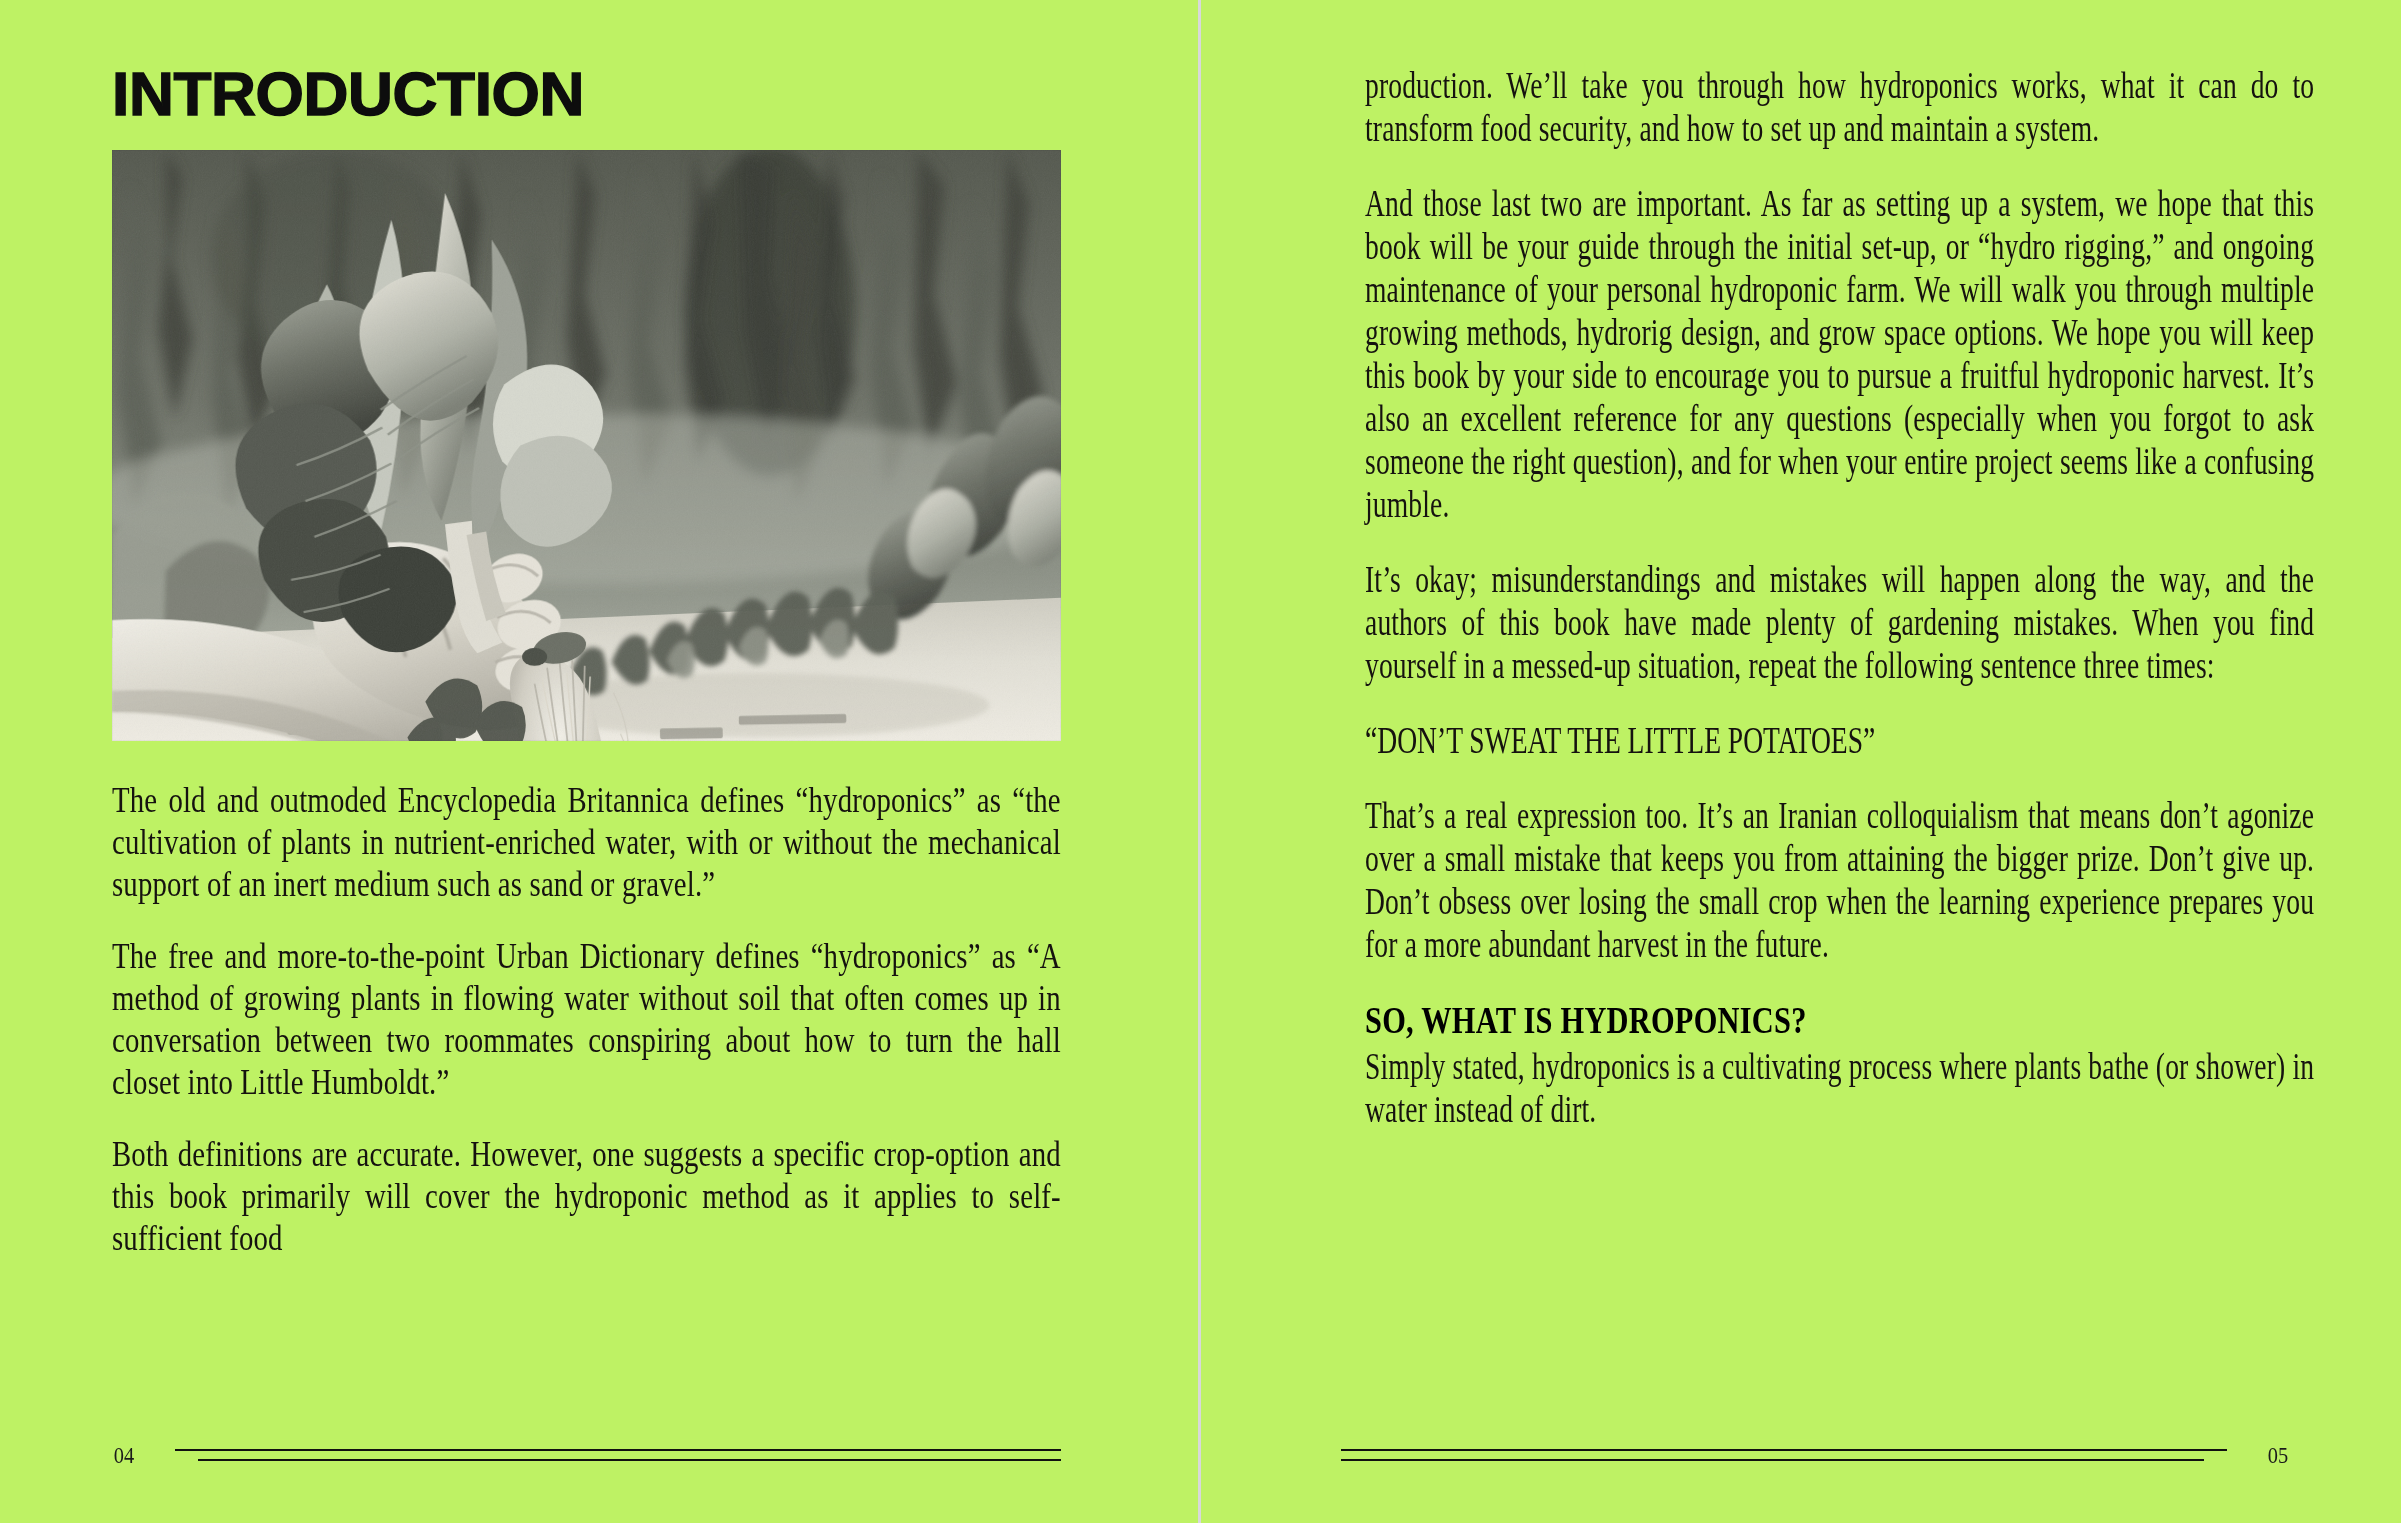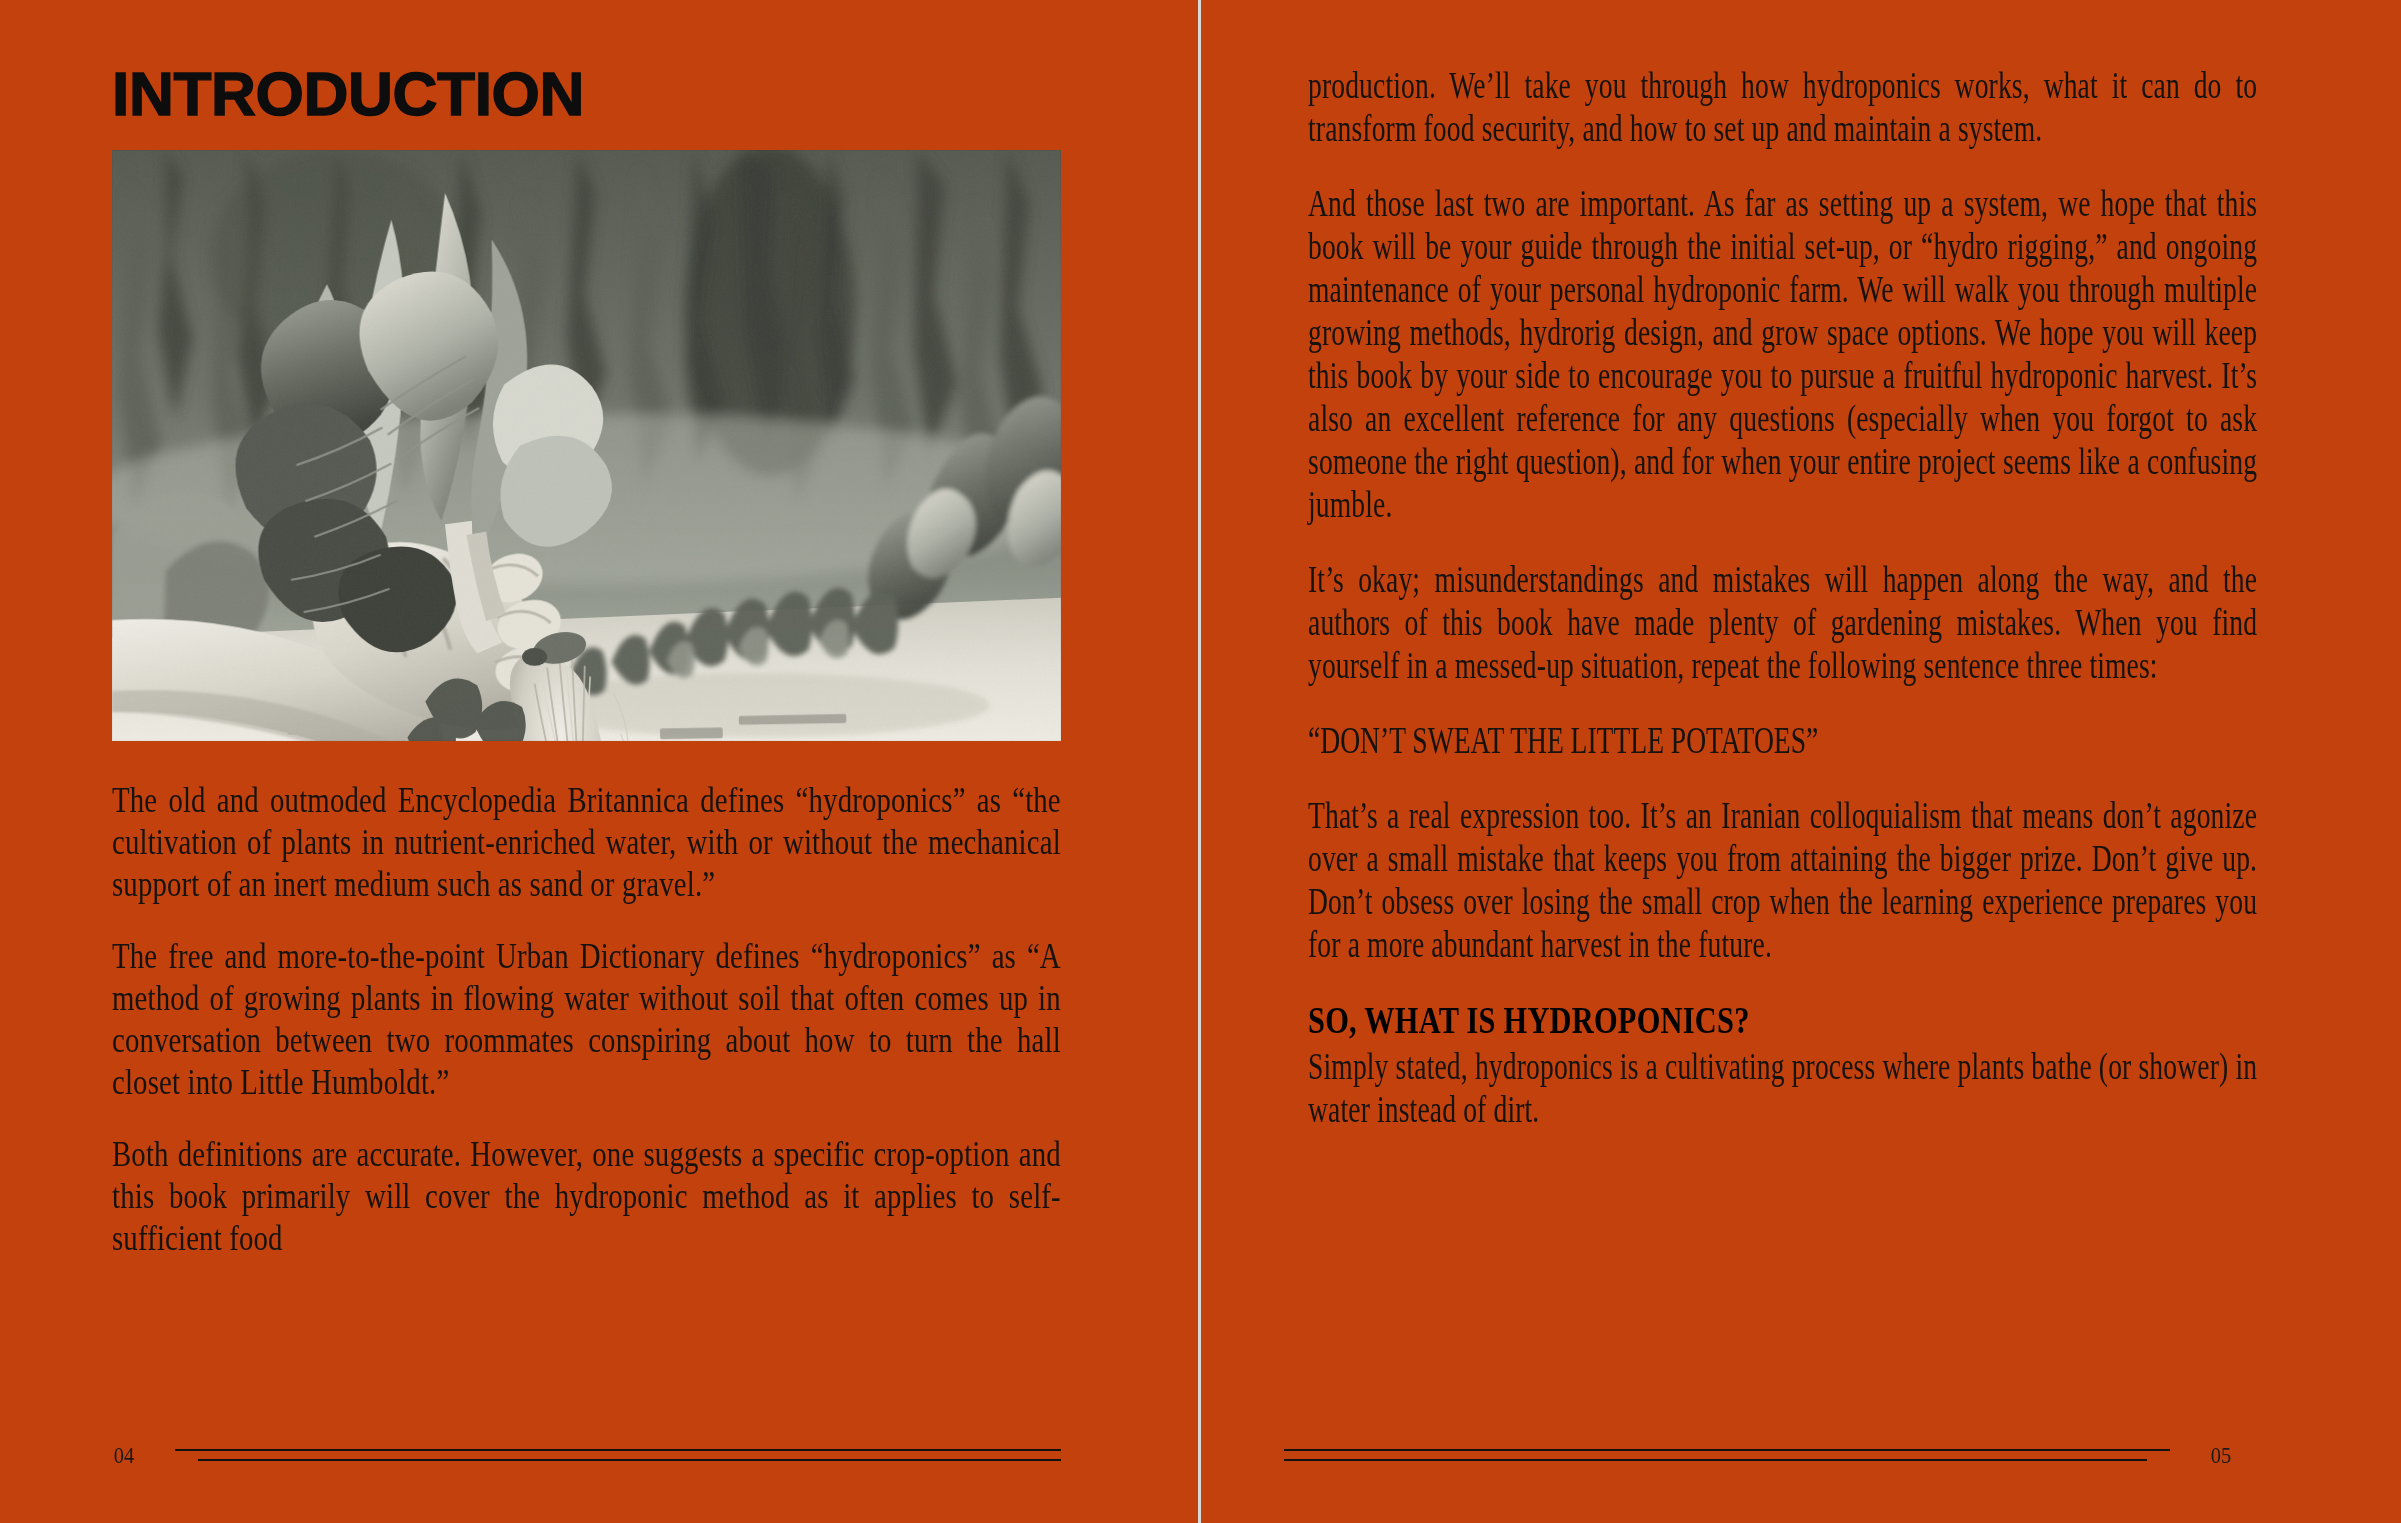--- a/index.html
+++ b/index.html
@@ -5,21 +5,21 @@
   html, body {
     margin: 0;
     padding: 0;
     background: #ffffff;
   }
 
   #spread {
     position: relative;
     width: 2401px;
     height: 1523px;
-    background: #c2410c;
+    background: #bef264;
     overflow: hidden;
     font-family: "Liberation Serif", "DejaVu Serif", serif;
   }
 
   
   .gutter-divider {
     position: absolute;
     left: 1198px;
     top: 0;
     width: 2.7px;
@@ -28,21 +28,21 @@
   }
 
   
   .page {
     position: absolute;
     top: 0;
     height: 1523px;
     box-sizing: border-box;
   }
   .page-left  { left: 0;     width: 1198px; }
-  .page-right { left: 1144px; width: 1201px; }
+  .page-right { left: 1201px; width: 1201px; }
 
   .page-body-left {
     position: absolute;
     left: 112px;
     top: 64px;
     width: 949px;
   }
   .page-body-right {
     position: absolute;
     left: 164px;

